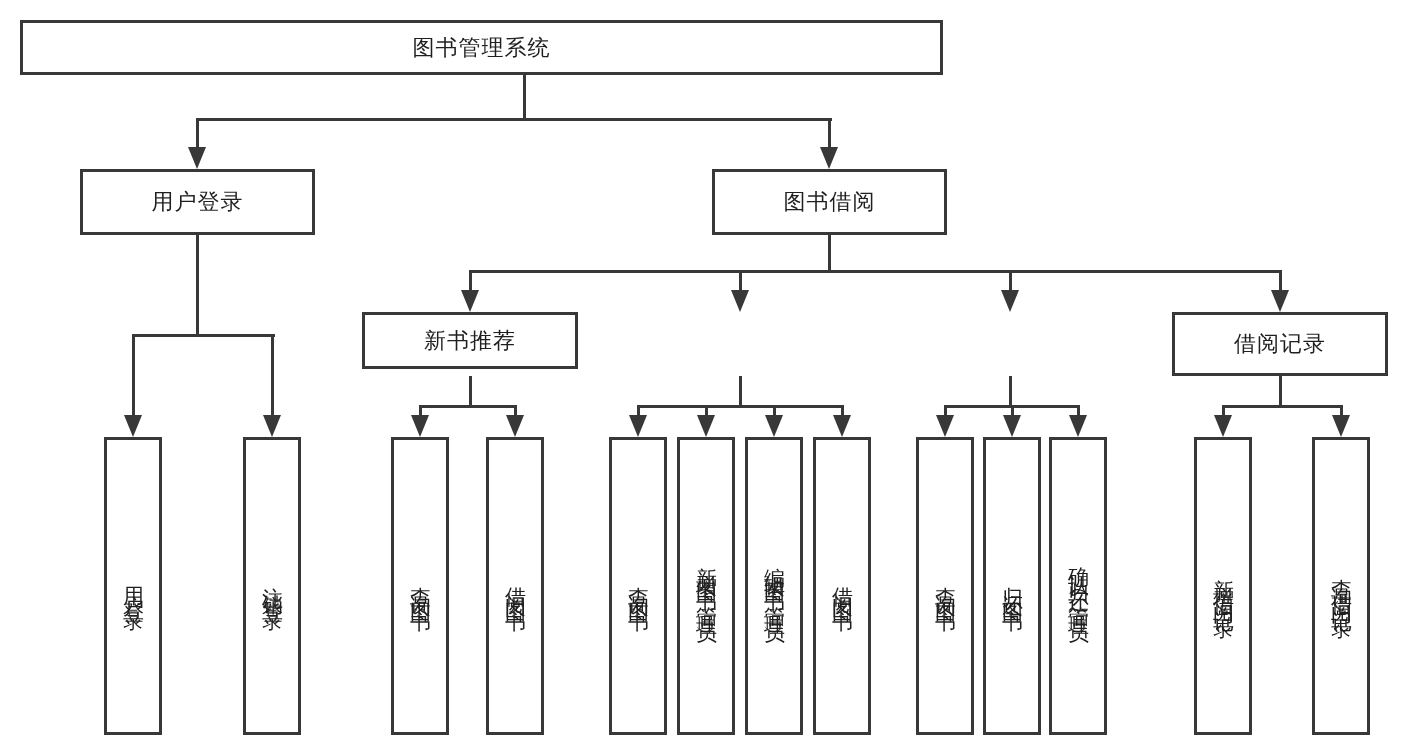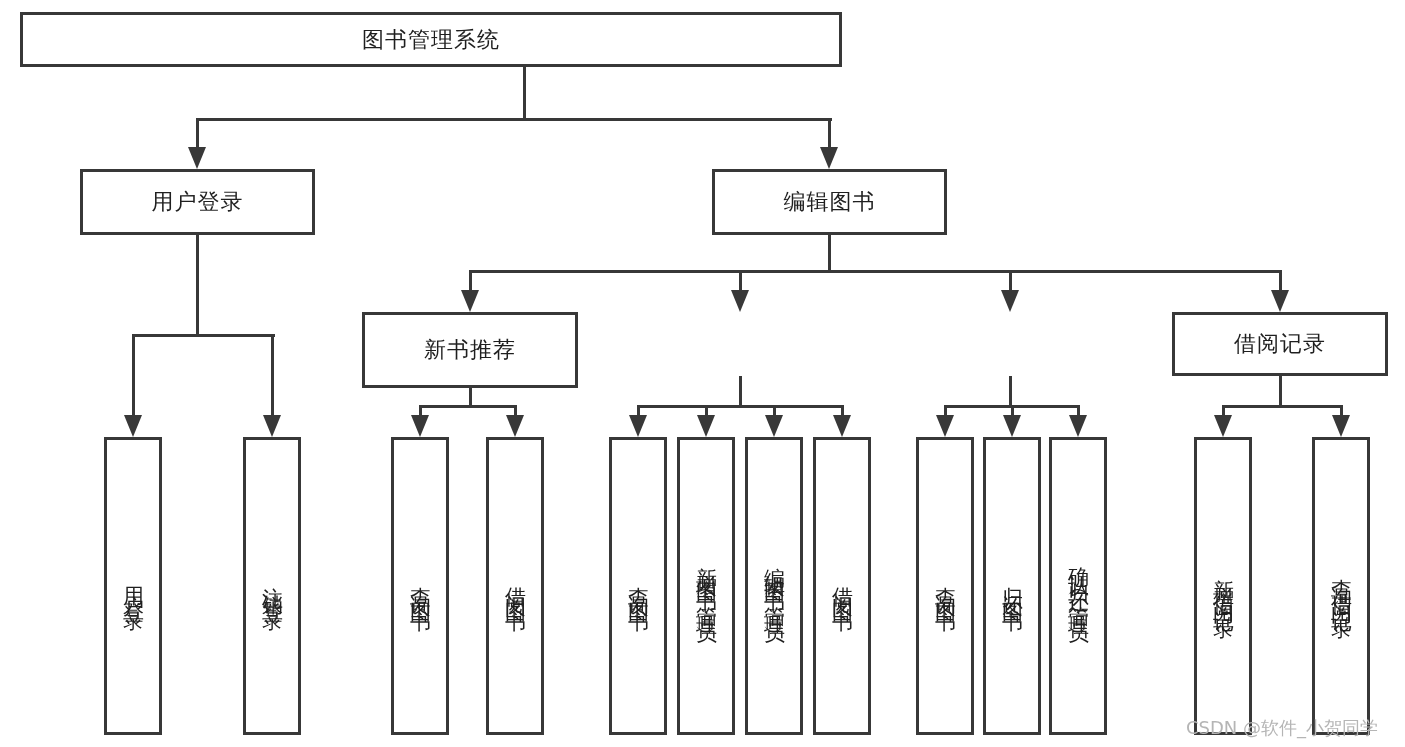--- a/index.html
+++ b/index.html
@@ -100,30 +100,30 @@
   <div class="arr" style="left:936px;top:415px"></div>
   <div class="line" style="left:1011px;top:405px;width:3px;height:12px"></div>
   <div class="arr" style="left:1003px;top:415px"></div>
   <div class="line" style="left:1077px;top:405px;width:3px;height:12px"></div>
   <div class="arr" style="left:1069px;top:415px"></div>
   <div class="line" style="left:1222px;top:405px;width:3px;height:12px"></div>
   <div class="arr" style="left:1214px;top:415px"></div>
   <div class="line" style="left:1340px;top:405px;width:3px;height:12px"></div>
   <div class="arr" style="left:1332px;top:415px"></div>
 
-  <div class="hbox" style="left:20px;top:12px;width:822px;height:55px">
+  <div class="hbox" style="left:20px;top:20px;width:923px;height:55px">
     <span>图书管理系统</span>
   </div>
   <div class="hbox" style="left:80px;top:169px;width:235px;height:66px">
     <span>用户登录</span>
   </div>
   <div class="hbox" style="left:712px;top:169px;width:235px;height:66px">
-    <span>编辑图书</span>
+    <span>图书借阅</span>
   </div>
-  <div class="hbox" style="left:362px;top:312px;width:216px;height:76px">
+  <div class="hbox" style="left:362px;top:312px;width:216px;height:57px">
     <span>新书推荐</span>
   </div>
   <div class="hbox" style="left:1172px;top:312px;width:216px;height:64px">
     <span>借阅记录</span>
   </div>
 
   <div class="vbox" style="left:104px;top:437px;width:58px;height:298px">
     <span class="vt">用户登录</span>
   </div>
   <div class="vbox" style="left:243px;top:437px;width:58px;height:298px">
@@ -156,15 +156,14 @@
   <div class="vbox" style="left:1049px;top:437px;width:58px;height:298px">
     <span class="vt">确认归还（管理员）</span>
   </div>
   <div class="vbox" style="left:1194px;top:437px;width:58px;height:298px">
     <span class="vt">新增借阅记录</span>
   </div>
   <div class="vbox" style="left:1312px;top:437px;width:58px;height:298px">
     <span class="vt">查询借阅记录</span>
   </div>
 
-  <div class="watermark">CSDN @软件_小贺同学</div>
 
 </div>
 
 </body></html>

